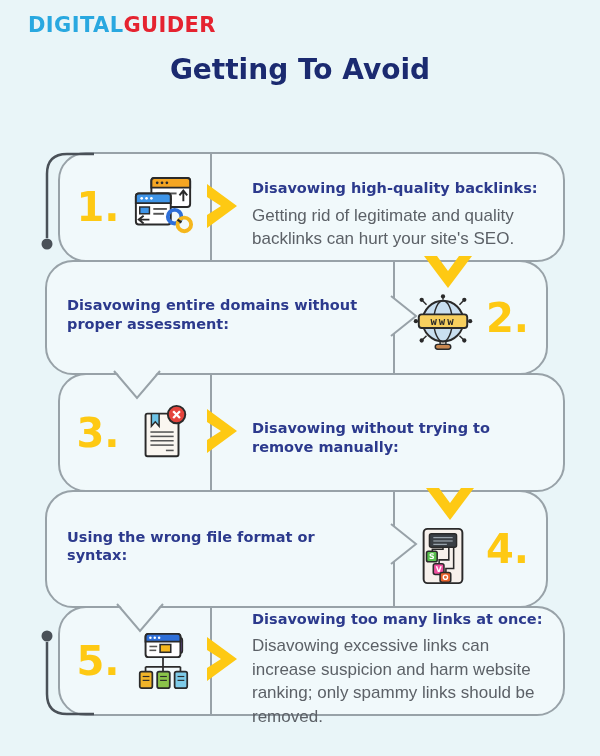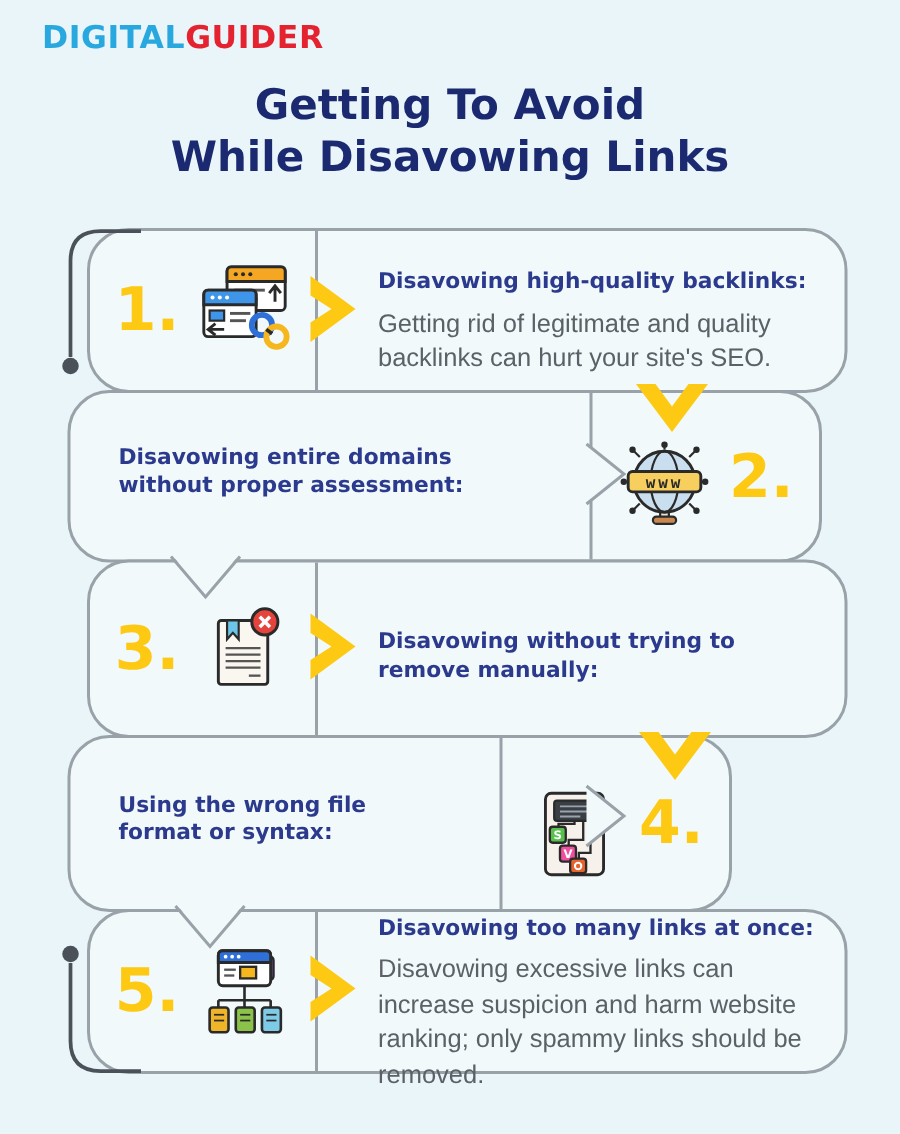--- a/index.html
+++ b/index.html
@@ -40,32 +40,32 @@
   .card{
     position:absolute;
     background:var(--card);
     border:2px solid var(--line);
     border-radius:28px;
     display:flex;
   }
   .r1{top:152px;left:58px;width:507px;height:110px;}
   .r2{top:260px;left:45px;width:503px;height:115px;}
   .r3{top:373px;left:58px;width:507px;height:119px;}
-  .r4{top:490px;left:45px;width:443px;height:118px;}
+  .r4{top:490px;left:45px;width:503px;height:118px;}
   .r5{top:606px;left:58px;width:507px;height:110px;}
   .cell-icon{
     display:flex;align-items:center;justify-content:center;
     gap:12px;flex:0 0 150px;
   }
   .card.even .cell-icon{flex:0 0 153px;border-left:2px solid var(--line);}
   .cell-text{
     flex:1;display:flex;flex-direction:column;justify-content:center;
   }
   .card.odd .cell-text{border-left:2px solid var(--line);padding:28px 18px 12px 40px;}
-  .card.even .cell-text{padding:12px 34px 12px 32px;}
+  .card.even .cell-text{padding:12px 34px 12px 20px;}
   .num{
     font-family:"DejaVu Sans", sans-serif;
     font-weight:800;font-size:40px;color:var(--yellow);
     line-height:1;
   }
   .item-heading{
     font-family:"DejaVu Sans", sans-serif;
     font-weight:700;font-size:14.5px;line-height:1.25;
     color:var(--heading);margin-bottom:6px;
   }
@@ -83,21 +83,20 @@
 <body>
 
 <div class="canvas">
 
   <div class="logo">
     <span class="p1">DIGITAL</span><span class="p2">GUIDER</span>
   </div>
 
   <div class="title">
     <div>Getting To Avoid</div>
-    <div>While Disavowing Links</div>
   </div>
 
   <div class="card odd r1">
     <div class="cell-icon">
       <div class="num">1.</div>
       <svg class="item-icon" viewBox="0 0 64 64">
         <rect x="20" y="2" width="40" height="30" rx="3" fill="#ffffff" stroke="#2a2a2a" stroke-width="2"></rect>
         <path d="M20,12 L60,12 L60,5 Q60,2 57,2 L23,2 Q20,2 20,5 Z" fill="#f5a623" stroke="#2a2a2a" stroke-width="2"></path>
         <circle cx="26" cy="7" r="1.4" fill="#2a2a2a"></circle>
           <circle cx="31" cy="7" r="1.4" fill="#2a2a2a"></circle>

